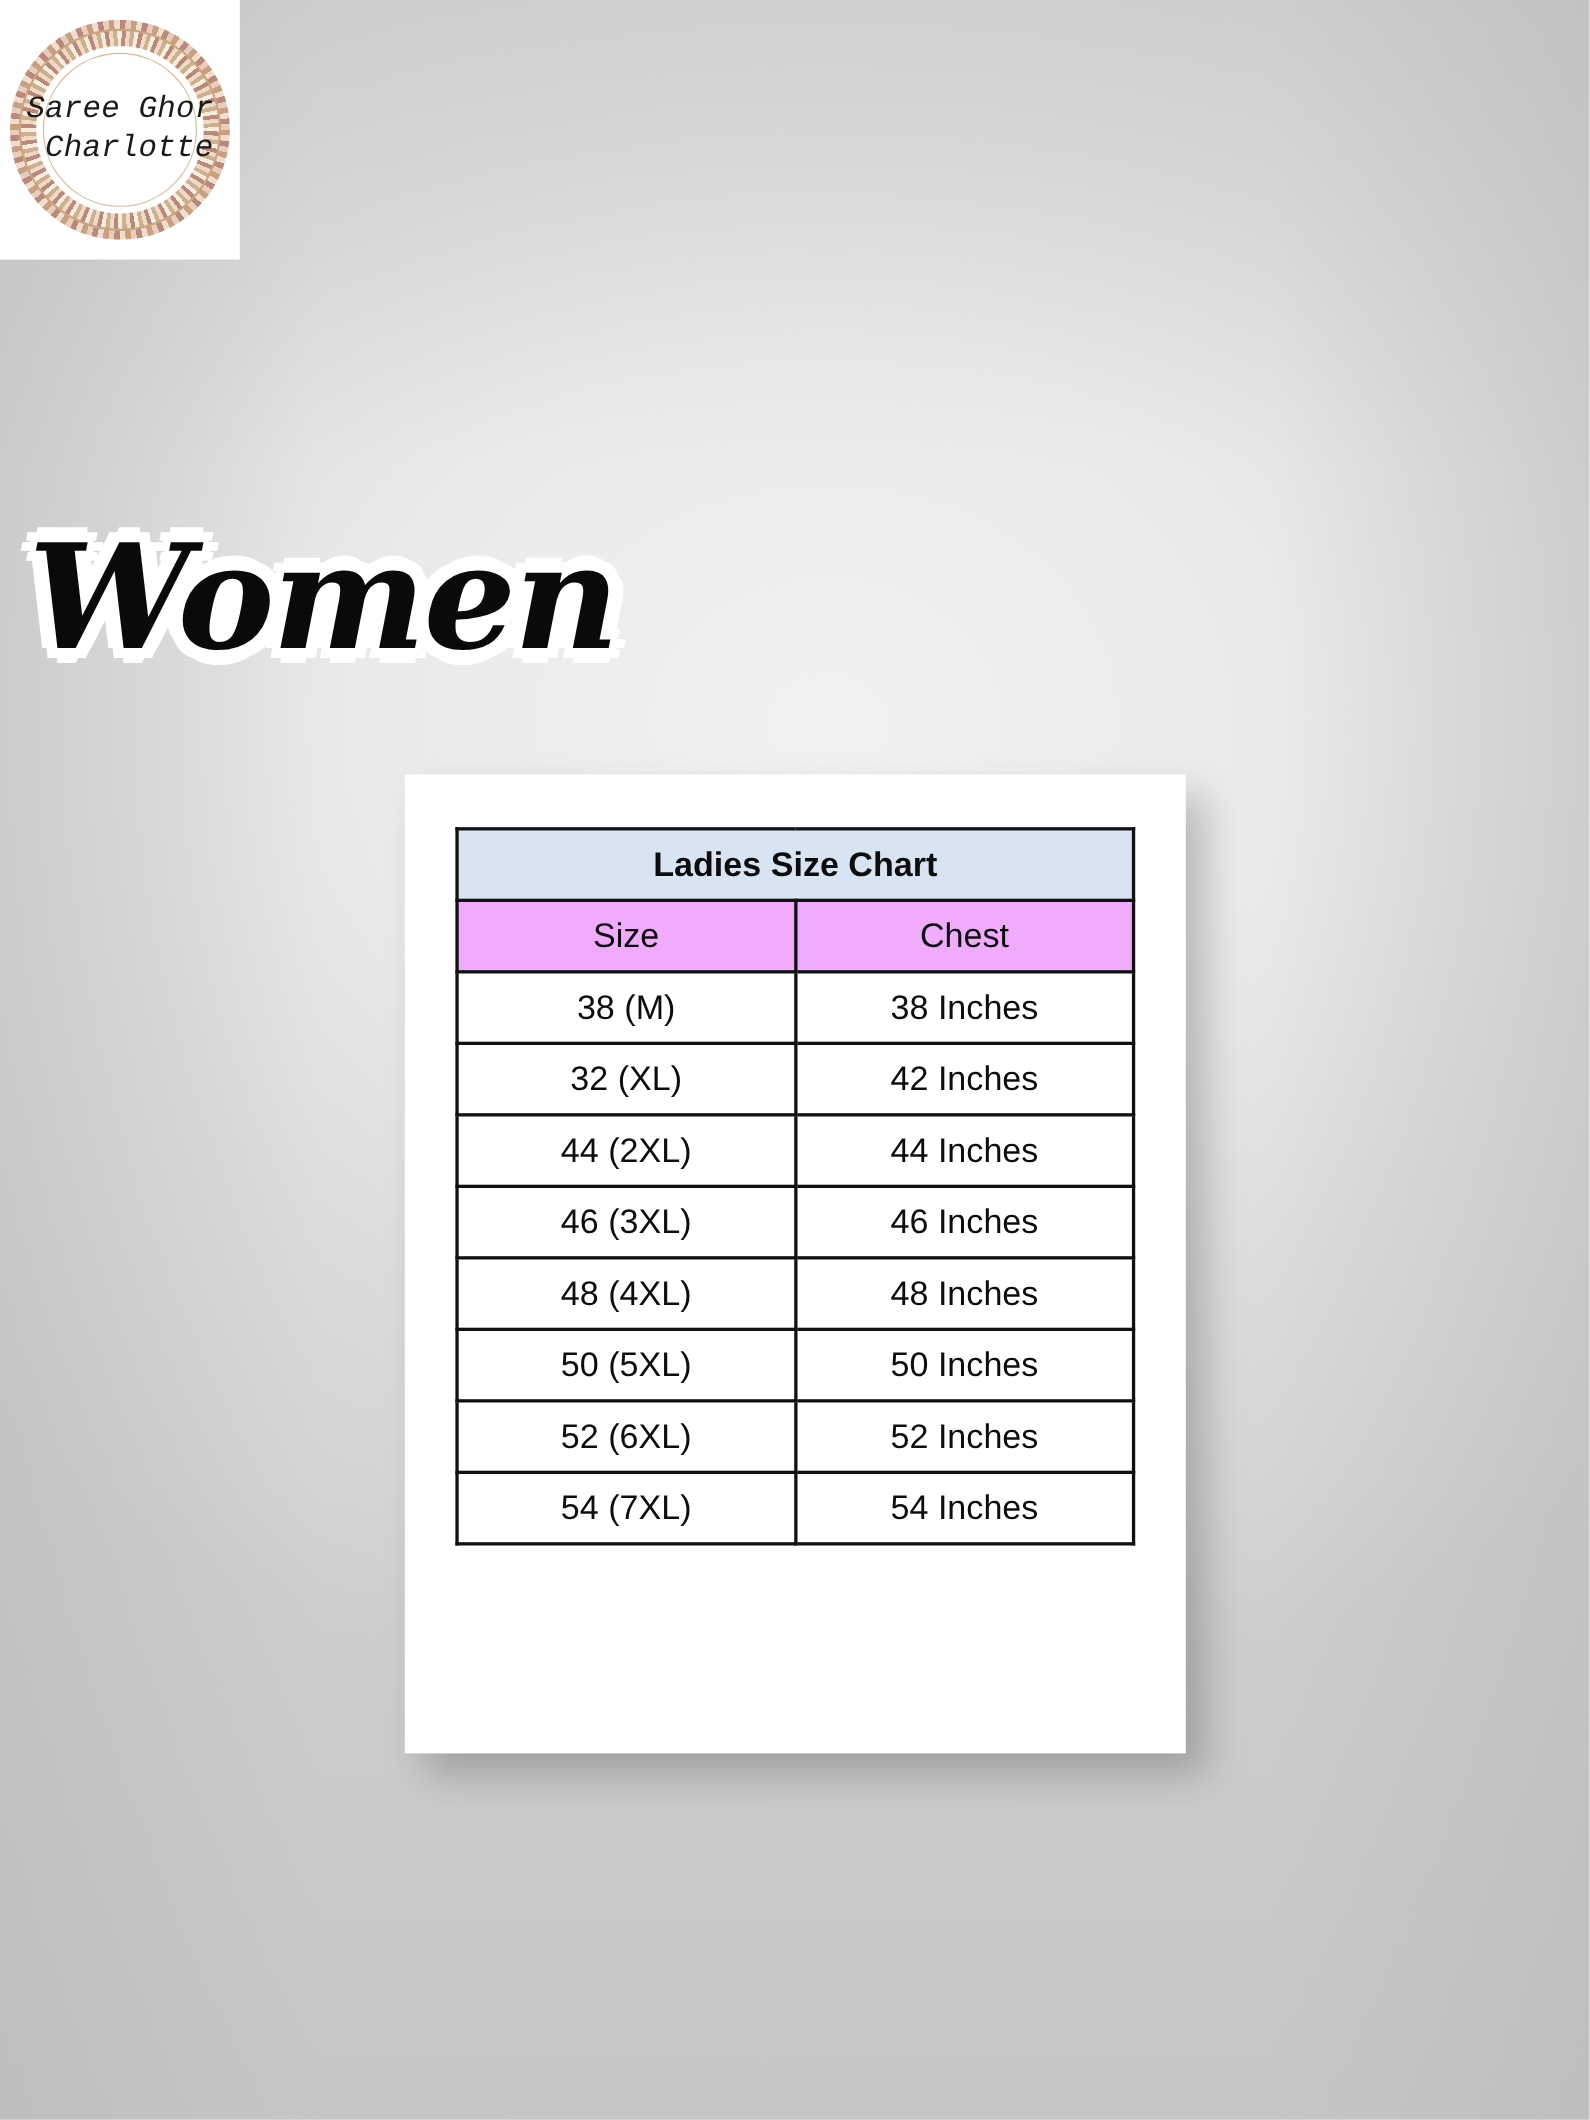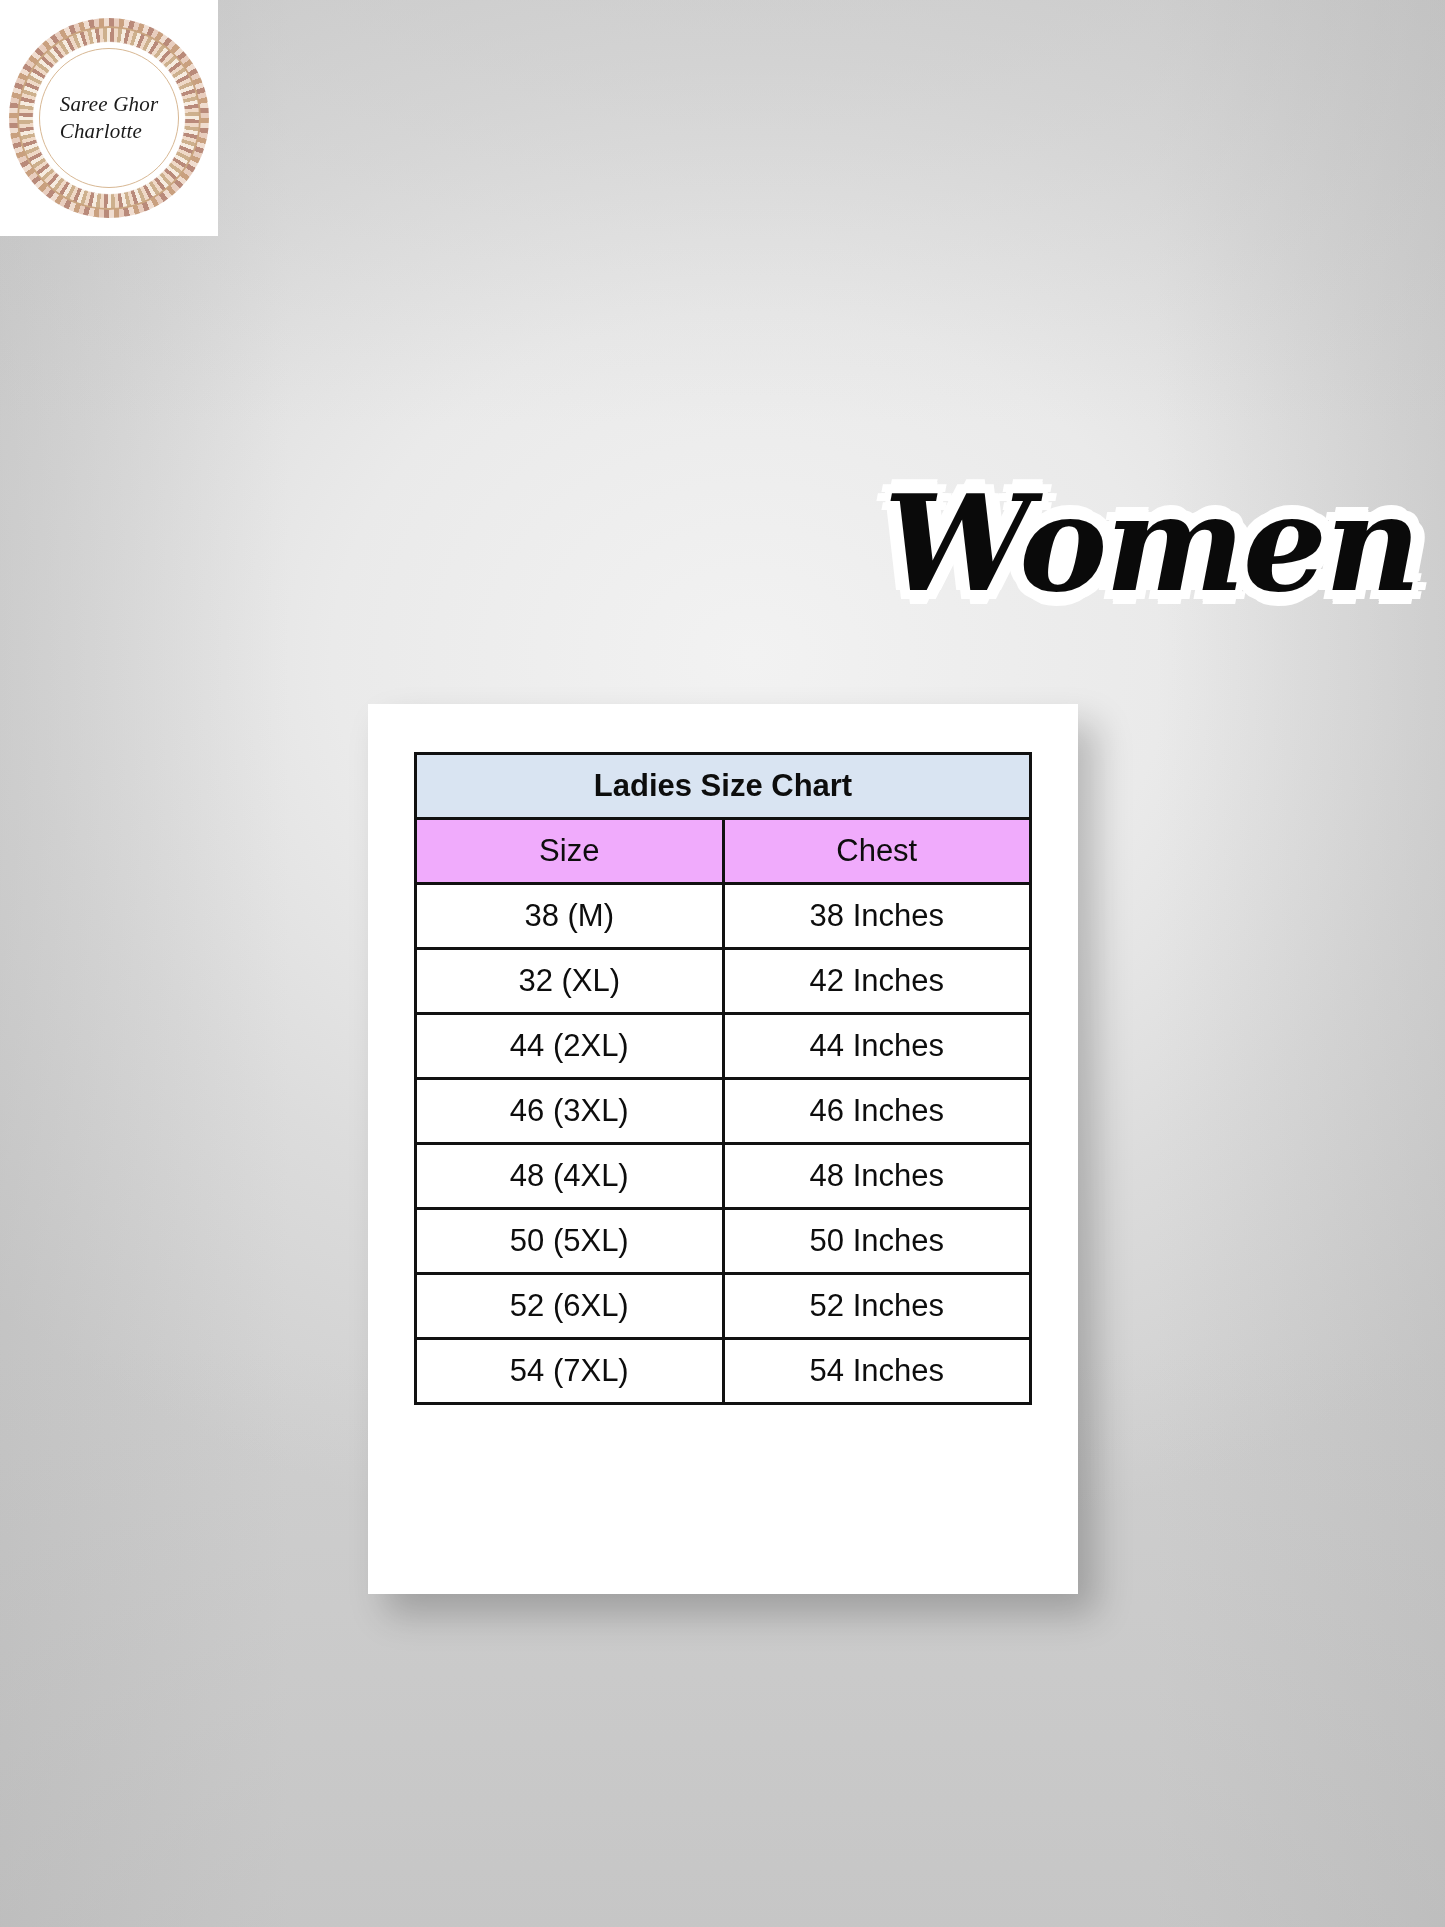--- a/index.html
+++ b/index.html
@@ -65,37 +65,37 @@
     content: "";
     position: absolute;
     inset: 30px;
     border-radius: 50%;
     background: #ffffff;
     border: 1.5px solid #d8b894;
   }
   .logo-text {
     position: relative;
     z-index: 3;
-    text-align: left;
-    font-family: Liberation Serif, serif;
+    text-align: right;
+    font-family: Liberation Mono, monospace;
     font-style: italic;
-    font-size: 21px;
+    font-size: 28px;
     line-height: 1.28;
     color: #1a1a1a;
     letter-spacing: 0.2px;
     white-space: pre-line;
   }
 
   
   .title-wrap {
     position: absolute;
     left: 0;
     right: 0;
     top: 470px;
-    text-align: right;
+    text-align: left;
     pointer-events: none;
   }
   .title-word {
     display: inline-block;
     font-family: "DejaVu Serif", serif;
     font-style: italic;
     font-weight: 700;
     font-size: 132px;
     line-height: 1;
     color: #0a0a0a;

